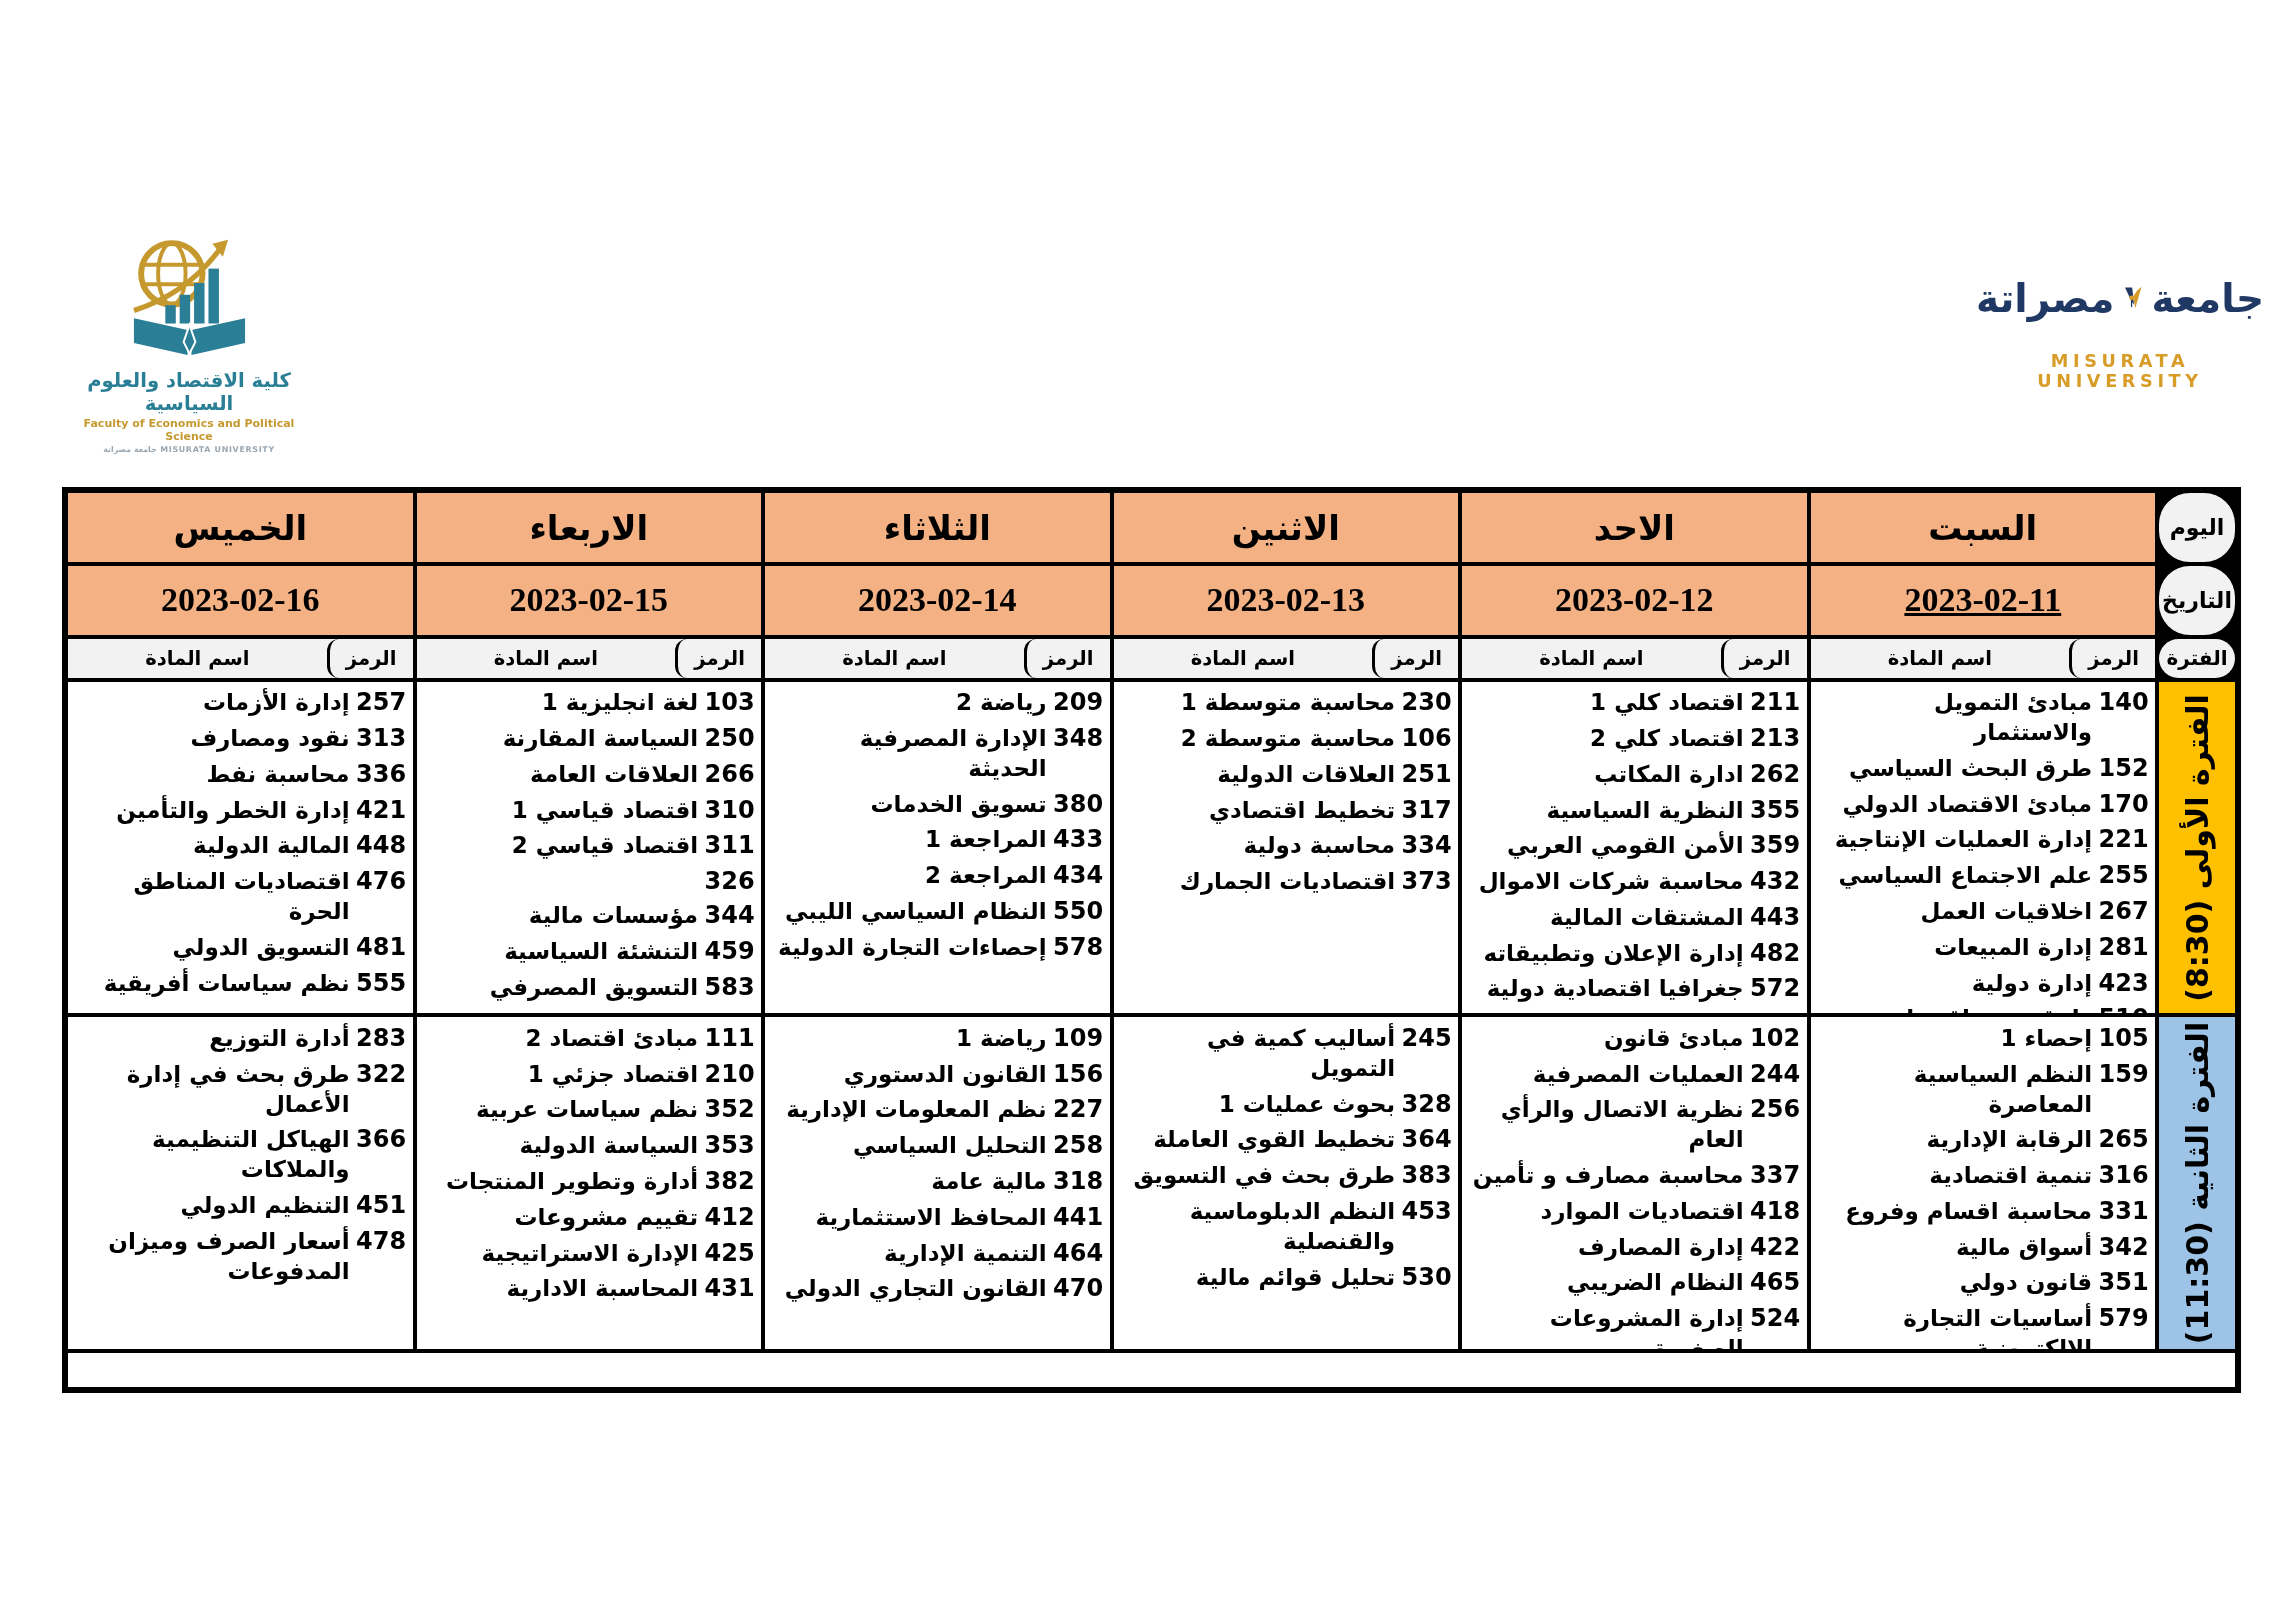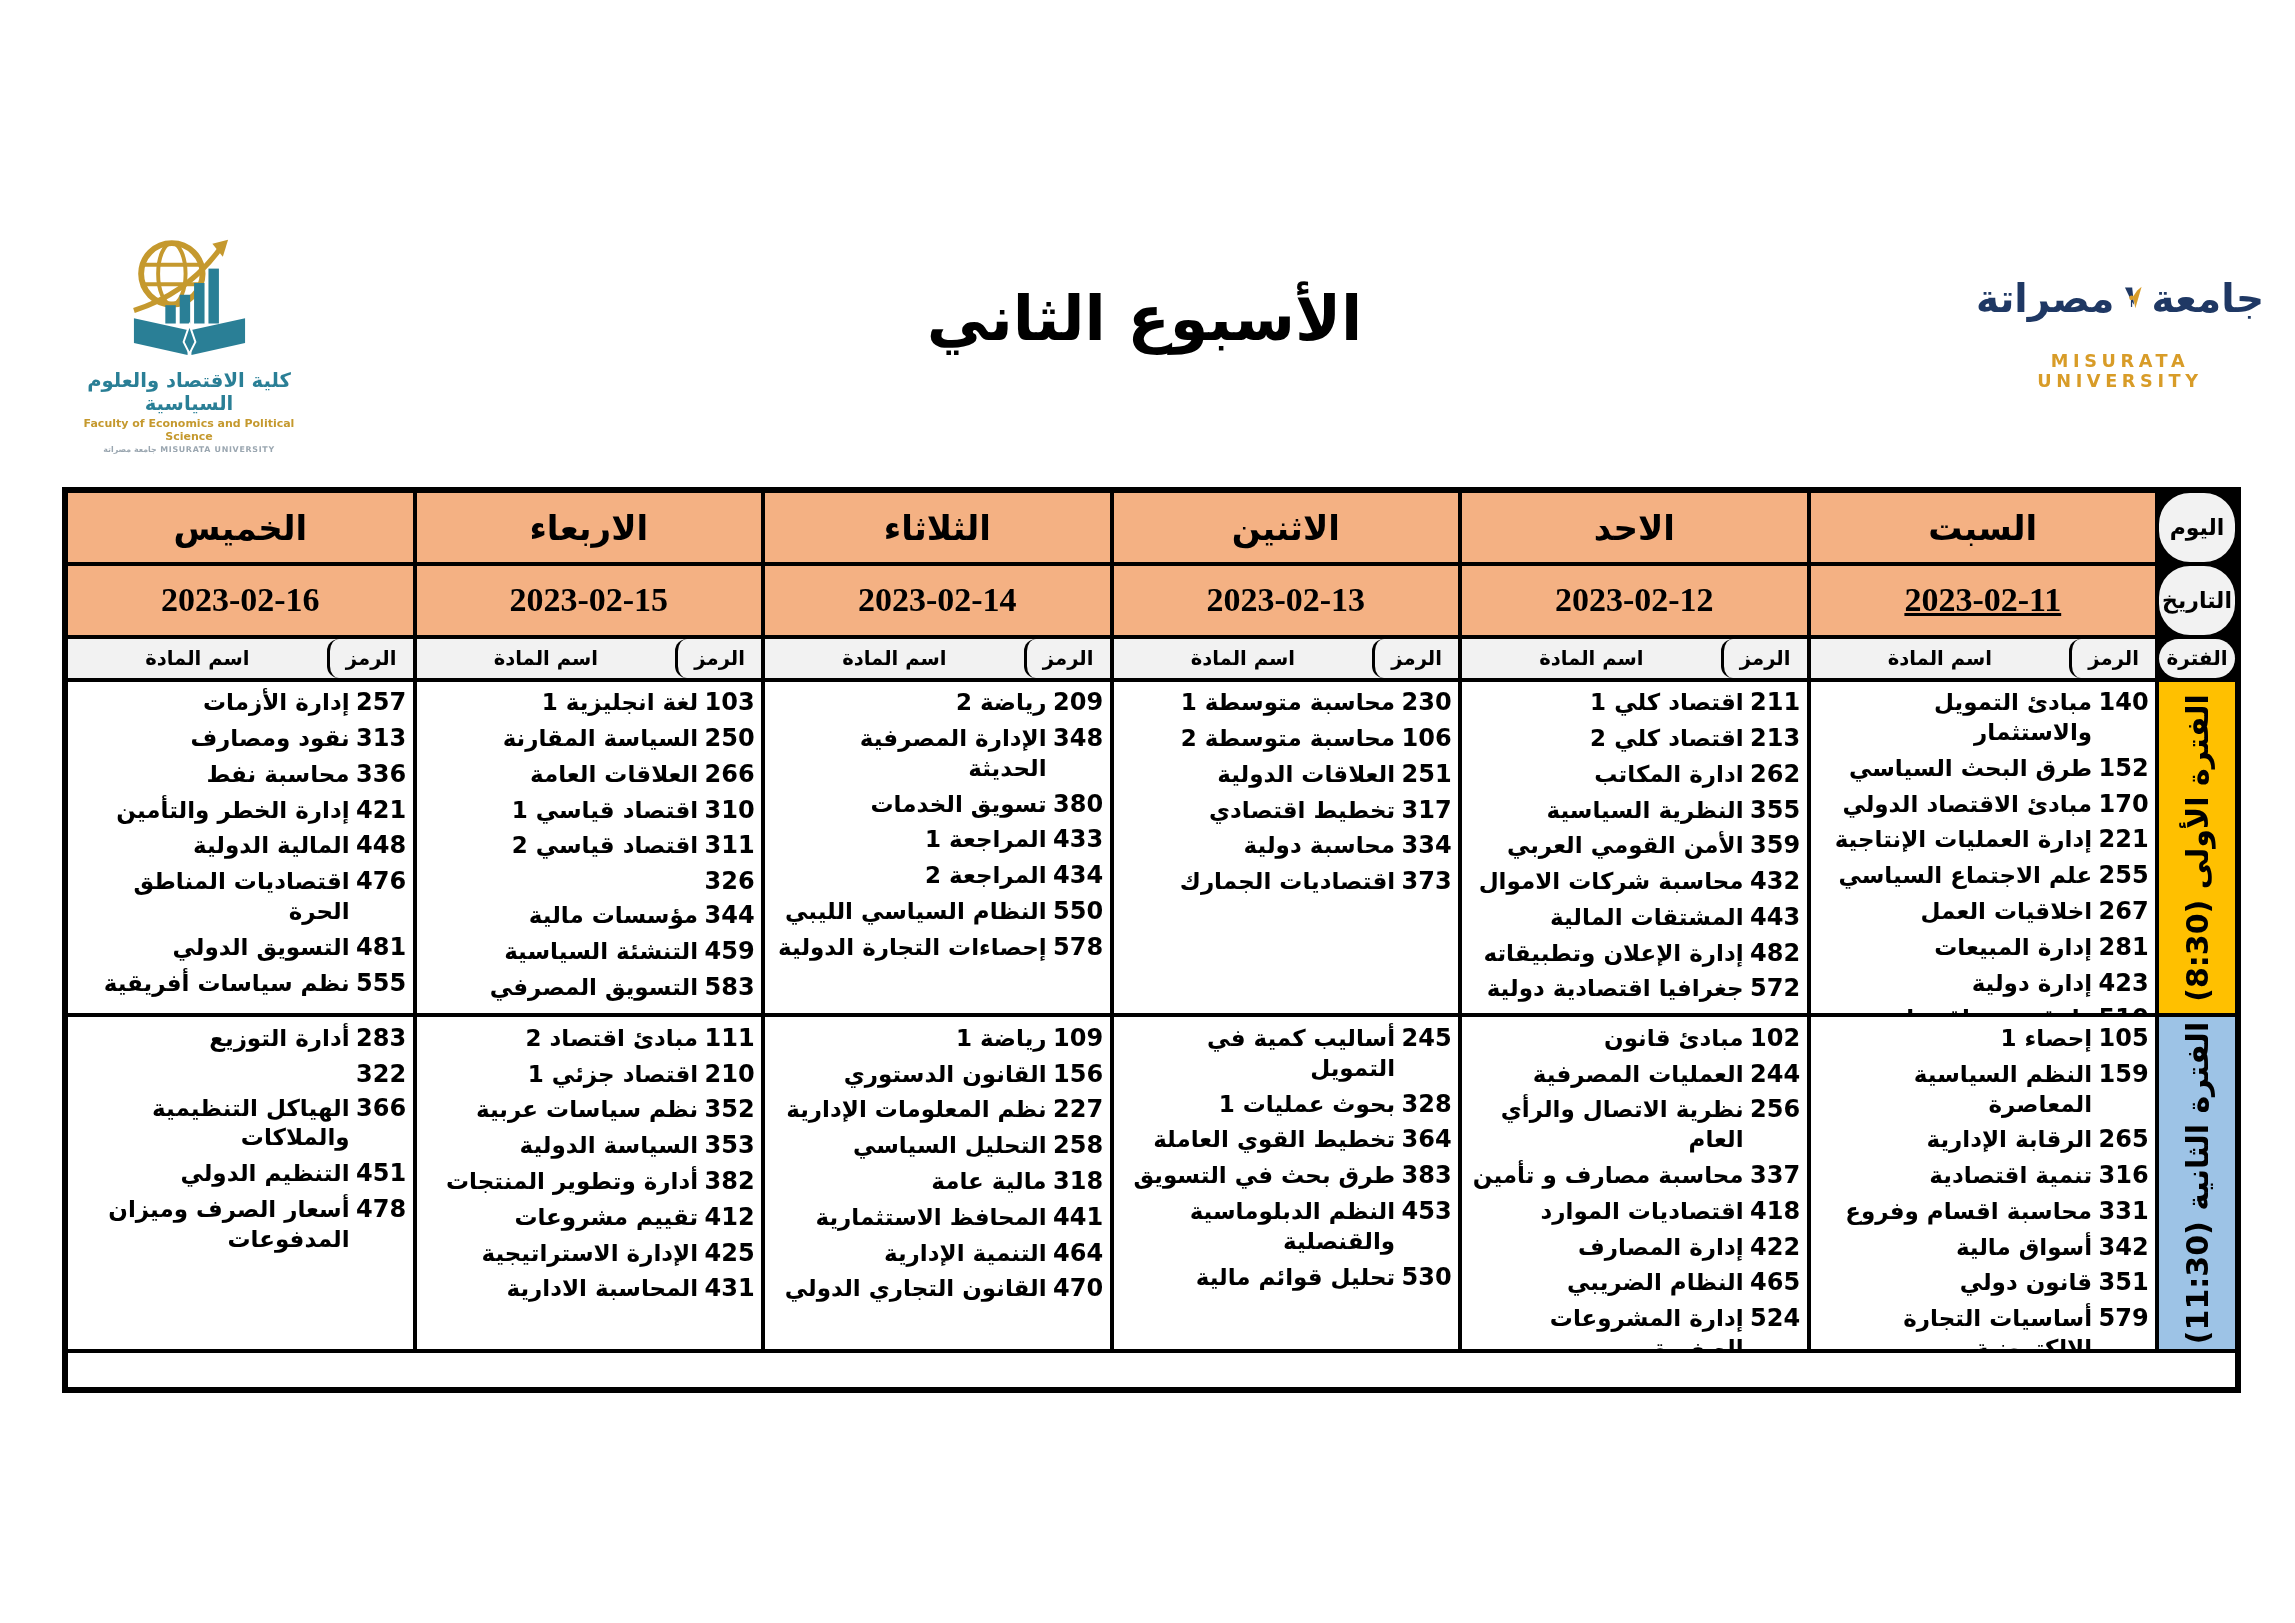--- a/index.html
+++ b/index.html
@@ -69,21 +69,20 @@
       <path d="M112 150 L30 132 L30 170 L112 188 Z" fill="#2A7F96"></path>
       <path d="M118 150 L200 132 L200 170 L118 188 Z" fill="#2A7F96"></path>
       <polygon points="115,142 106,168 115,186 124,168" fill="#2A7F96" stroke="#fff" stroke-width="3"></polygon>
     </svg>
     <div class="fac-ar">كلية الاقتصاد والعلوم السياسية</div>
     <div class="fac-en">Faculty of Economics and Political Science</div>
     <div class="fac-sub">MISURATA UNIVERSITY جامعة مصراتة</div>
   </div>
 
   <div class="head-center">
-    <div class="page-subtitle">الأسبوع الثاني</div>
   </div>
 
   <div class="uni-logo">
     <div class="uni-row">
       <span class="uni-ar">جامعة</span>
       <svg width="77" height="98" viewBox="0 0 118 150">
         <path d="M6 8 L52 8 L64 118 L48 96 Z" fill="#1F3864"></path>
         <path d="M112 4 L72 140 L58 66 L84 28 Z" fill="#D89C28"></path>
         <circle cx="48" cy="74" r="15" fill="#D89C28"></circle>
         <line x1="48" y1="89" x2="48" y2="132" stroke="#1F3864" stroke-width="8"></line>
@@ -505,20 +504,21 @@
           <div class="name">نظم سياسات أفريقية</div>
         </div>
       </div>
       <div class="cell plist" style="grid-area: 5 / 7;">
         <div class="entry">
           <div class="code">283</div>
           <div class="name">أدارة التوزيع</div>
         </div>
         <div class="entry">
           <div class="code">322</div>
+          <div class="name">طرق بحث في إدارة الأعمال</div>
         </div>
         <div class="entry">
           <div class="code">366</div>
           <div class="name">الهياكل التنظيمية والملاكات</div>
         </div>
         <div class="entry">
           <div class="code">451</div>
           <div class="name">التنظيم الدولي</div>
         </div>
         <div class="entry">

